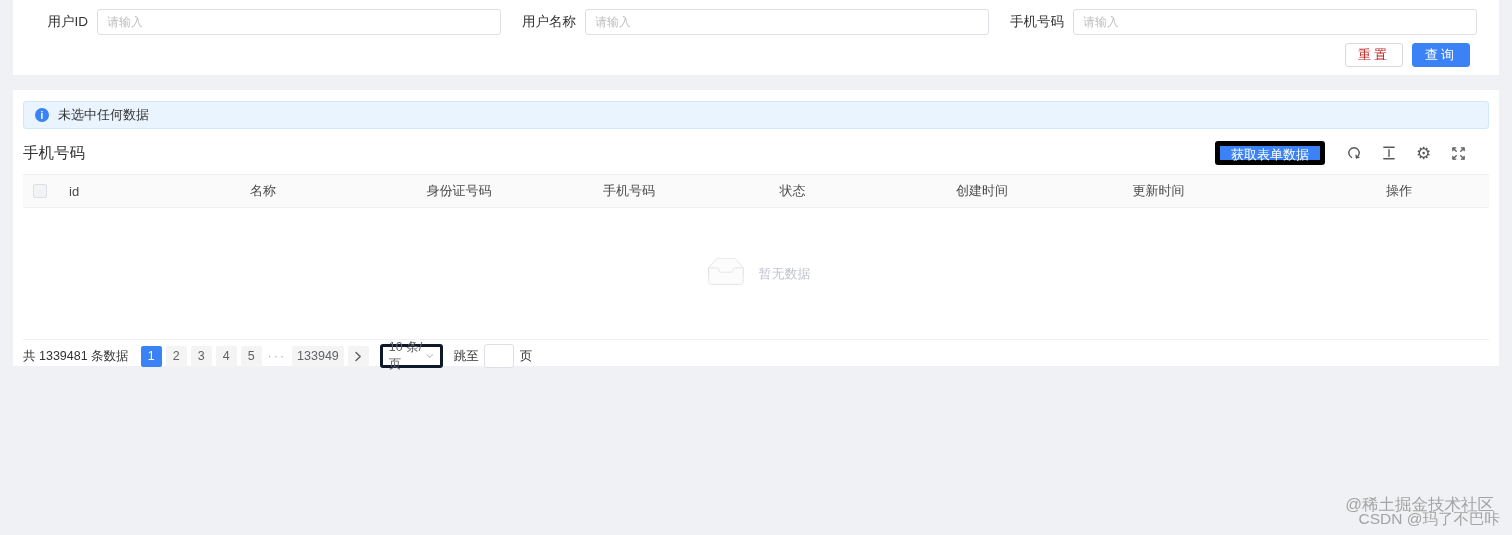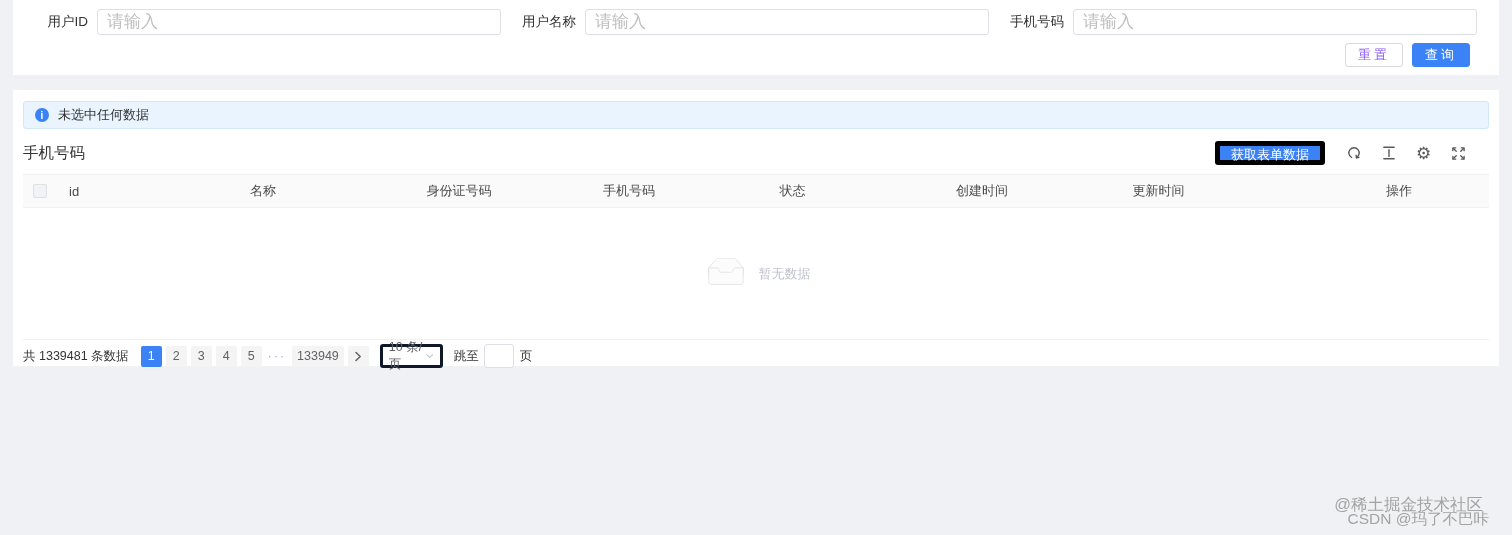--- a/index.html
+++ b/index.html
@@ -14,31 +14,31 @@
   }
   .panel { background: #fff; margin: 0 13px; }
 
   
   .search-panel { padding: 9px 0 8px 0; height: 75px; }
   .form-row { display: flex; padding-right: 22px; }
   .form-item { flex: 1; display: flex; align-items: center; }
   .form-item .label { flex: 0 0 84px; text-align: right; padding-right: 9px; color: #333; font-size: 13.5px; }
   .form-item input {
     flex: 1; height: 26px; border: 1px solid #dcdfe6; border-radius: 3px;
-    padding: 0 9px; font-size: 17px; color: #333; outline: none;
+    padding: 0 9px; font-size: 12px; color: #333; outline: none;
     font-family: "Liberation Sans", sans-serif;
   }
   .form-item input::placeholder { color: #bfbfbf; }
   .btn-row { display: flex; justify-content: flex-end; gap: 9px; padding: 8px 29px 0 0; }
   .btn {
     height: 24px; padding: 0 12px; border-radius: 3px; font-size: 13px;
     letter-spacing: 3px; cursor: pointer; line-height: 22px;
     font-family: "Liberation Sans", sans-serif;
   }
-  .btn-default { background: #fff; border: 1px solid #d9d9d9; color: #8b5cf6; text-align: right; }
+  .btn-default { background: #fff; border: 1px solid #d9d9d9; color: #b91c1c; text-align: right; }
   .btn-primary { background: #3b82f6; border: 1px solid #3b82f6; color: #fff; }
 
   .gap { height: 15px; }
 
   
   .table-card { padding: 11px 10px 0 10px; height: 276px; position: relative; }
   .alert {
     height: 28px; background: #e9f4ff; border: 1px solid #d3e7fb; border-radius: 3px;
     display: flex; align-items: center; gap: 9px; padding: 0 11px; color: #333; font-size: 13px;
   }
@@ -96,21 +96,21 @@
     color: #606266; cursor: pointer; background: #fff;
   }
   .jump-label { margin: 0 5px 0 11px; }
   .jump-input {
     width: 30px; height: 24px; border: 1px solid #dcdfe6; border-radius: 3px; outline: none;
     text-align: center; font-size: 12.5px; font-family: "Liberation Sans", sans-serif;
   }
   .jump-suffix { margin-left: 6px; }
 
   
-  .watermark { position: absolute; right: 23px; bottom: 8px; text-align: right; color: #a3a3a3; line-height: 1.05; }
+  .watermark { position: absolute; right: 12px; bottom: 8px; text-align: right; color: #a3a3a3; line-height: 1.05; }
   .watermark .wm1 { font-size: 16.5px; padding-right: 6px; }
   .watermark .wm2 { font-size: 15.5px; margin-top: -3px; }
 </style>
 </head>
 <body>
 
 <div class="panel search-panel">
   <div class="form-row">
     <div class="form-item">
       <span class="label">用户ID</span>

